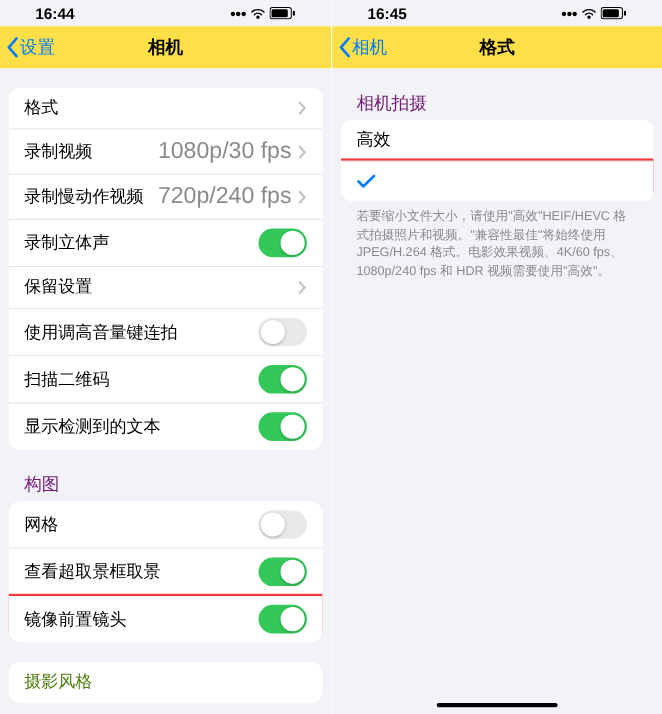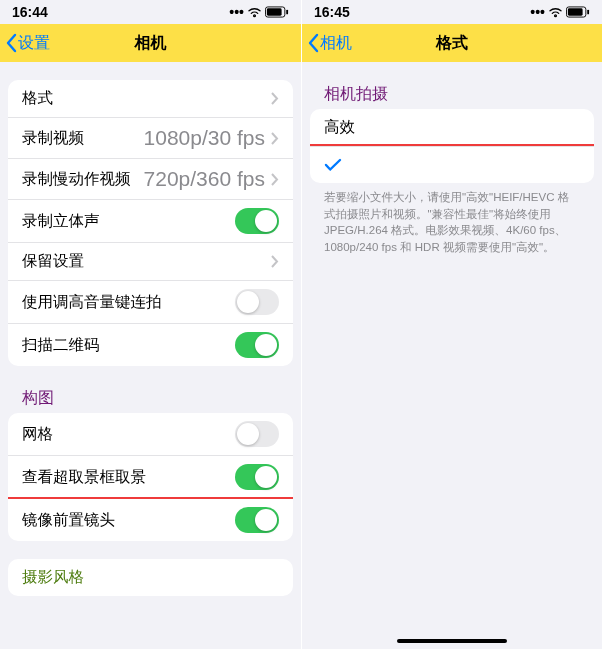--- a/index.html
+++ b/index.html
@@ -1,19 +1,19 @@
 <!DOCTYPE html>
 <html><head>
 <meta charset="utf-8">
 <style>
 *{margin:0;padding:0;box-sizing:border-box;-webkit-font-smoothing:antialiased}
 body{background:#fff;font-family:-apple-system,"PingFang SC","Helvetica Neue",sans-serif;width:602px;height:649px;overflow:hidden;display:flex}
 .phone{width:301px;height:649px;background:#f2f2f7;position:relative;overflow:hidden}
 .phone+.phone{border-left:1px solid #fff}
-.status{height:24px;display:flex;justify-content:space-between;align-items:center;padding:0 12px;font-size:14px;font-weight:600;color:#000;background:#f2f2f7}
+.status{height:24px;display:flex;justify-content:space-between;align-items:center;padding:0 32px;font-size:14px;font-weight:600;color:#000;background:#f2f2f7}
 .status .r{display:flex;align-items:center;gap:3px}
 .nav{height:38px;display:flex;align-items:center;position:relative;background:#fde047}
 .back{display:flex;align-items:center;color:#007aff;font-size:16px;margin-left:6px;cursor:pointer}
 .back svg{width:12px;height:20px}
 .title{position:absolute;left:50%;transform:translateX(-50%);font-size:16px;font-weight:600;color:#000}
 .content{height:calc(100% - 62px);overflow-y:auto;padding:0 8px 20px 8px}
 .group{margin-top:18px}
 .ghead{font-size:16px;color:#701a75;padding:4px 14px}
 .gfoot{font-size:11.5px;color:#8a8a8e;padding:6px 14px;line-height:1.45}
 .card{background:#fff;border-radius:10px;overflow:hidden}
@@ -74,41 +74,45 @@
         </div>
         <div class="row">
           <span class="lbl">录制视频</span>
           <span class="val">1080p/30 fps</span>
           <svg class="chev" viewBox="0 0 8 13">
               <path d="M1 1l5 5.5L1 12"></path>
             </svg>
         </div>
         <div class="row">
           <span class="lbl">录制慢动作视频</span>
-          <span class="val">720p/360 fps</span>
+          <span class="val">720p/240 fps</span>
           <svg class="chev" viewBox="0 0 8 13">
               <path d="M1 1l5 5.5L1 12"></path>
             </svg>
         </div>
         <div class="row">
           <span class="lbl">录制立体声</span>
           <span class="sw on"></span>
         </div>
         <div class="row">
           <span class="lbl">保留设置</span>
           <svg class="chev" viewBox="0 0 8 13">
               <path d="M1 1l5 5.5L1 12"></path>
             </svg>
         </div>
         <div class="row">
           <span class="lbl">使用调高音量键连拍</span>
           <span class="sw off"></span>
         </div>
         <div class="row">
           <span class="lbl">扫描二维码</span>
+          <span class="sw on"></span>
+        </div>
+        <div class="row">
+          <span class="lbl">显示检测到的文本</span>
           <span class="sw on"></span>
         </div>
       </div>
     </div>
 
     <div class="group">
       <div class="ghead">构图</div>
       <div class="card" style="position:relative">
         <div class="row">
           <span class="lbl">网格</span>

